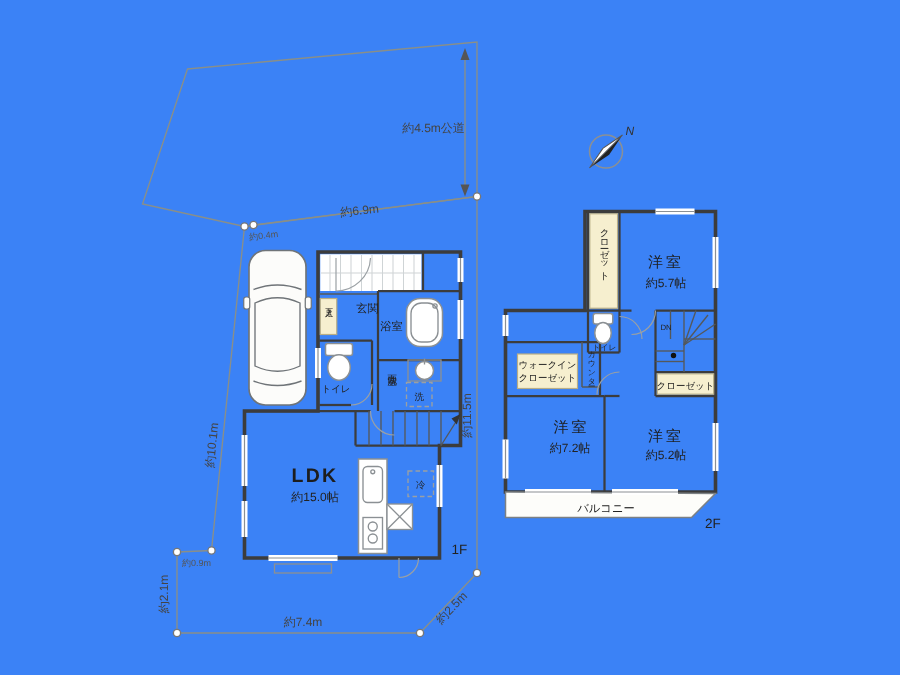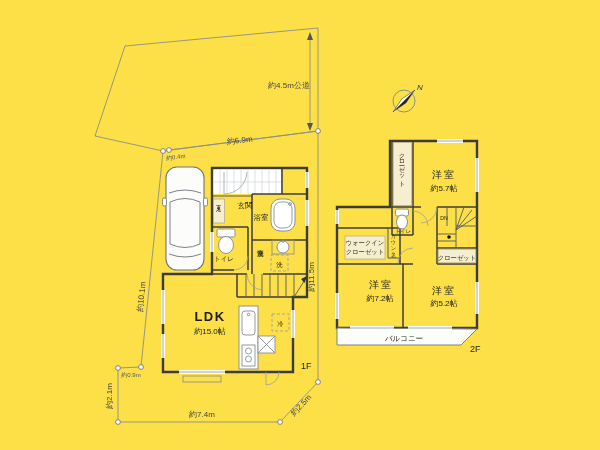--- a/index.html
+++ b/index.html
@@ -1,16 +1,16 @@
 <!DOCTYPE html>
 <html><head>
 <meta charset="utf-8">
 <style>
   html,body{margin:0;padding:0;background:#fff;}
-  #stage{width:600px;height:450px;background:#fde047;position:relative;overflow:hidden;}
+  #stage{width:600px;height:450px;background:#3b82f6;position:relative;overflow:hidden;}
   svg{display:block;}
   svg text{font-family:"Liberation Sans","DejaVu Sans",sans-serif;fill:#333;}
   .dim{font-size:8px;fill:#444;}
   .dim-s{font-size:6px;fill:#555;}
   .room-l{font-size:13px;font-weight:bold;fill:#1d1d1d;letter-spacing:1.5px;}
   .room-m{font-size:10px;fill:#1d1d1d;letter-spacing:2px;}
   .size{font-size:8px;fill:#222;}
   .lbl{font-size:7.5px;fill:#222;}
   .lbl-s{font-size:6.3px;fill:#222;}
   .lbl-xs{font-size:5.2px;fill:#222;}

